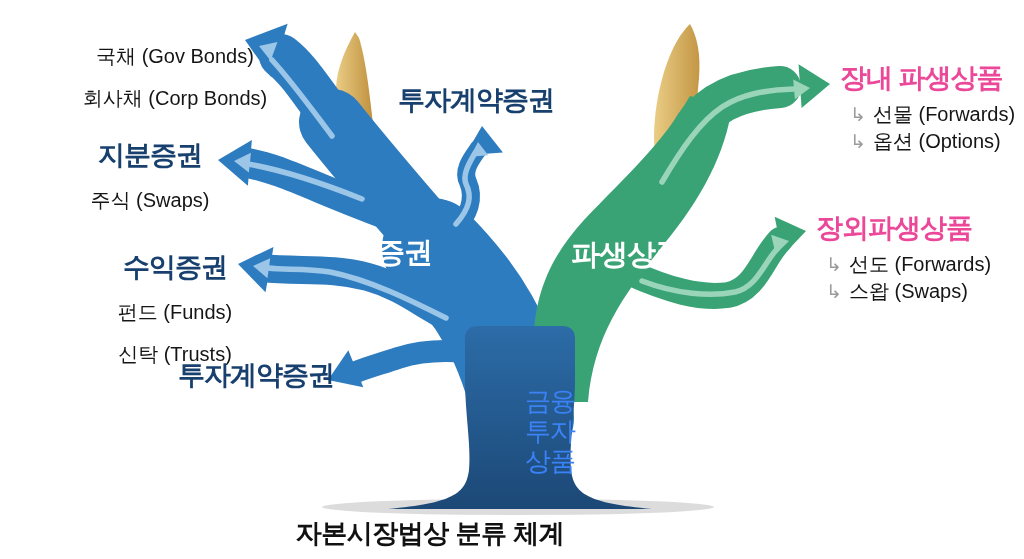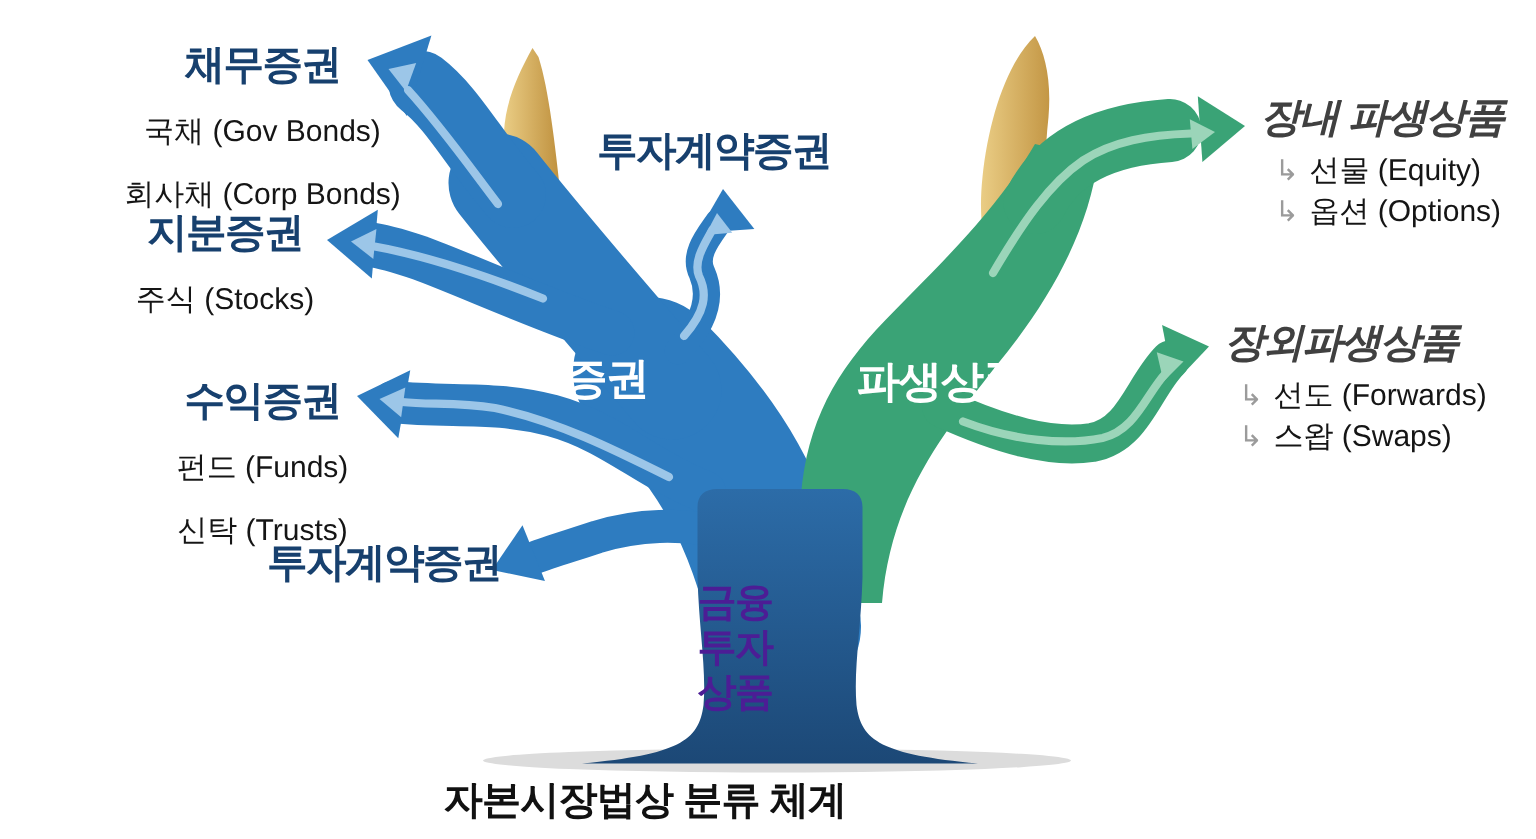--- a/index.html
+++ b/index.html
@@ -5,29 +5,29 @@
   html,body{margin:0;padding:0;background:#fff;}
   .stage{
     position:relative;width:1024px;height:559px;background:#ffffff;
     font-family:"Liberation Sans","DejaVu Sans",sans-serif;overflow:hidden;
   }
   .stage svg{position:absolute;left:0;top:0;}
   .lbl{position:absolute;}
   .center{text-align:center;}
   .h{font-weight:bold;font-size:27px;letter-spacing:-1px;line-height:32px;white-space:nowrap;}
   .navy{color:#17406E;}
-  .greenTxt{color:#404040;font-style:italic;}
+  .greenTxt{color:#ec4899;}
   .s{font-size:20px;color:#151515;line-height:26px;white-space:nowrap;margin-top:16px;}
   .sub-line{font-size:20px;color:#151515;line-height:27px;white-space:nowrap;}
   .hook{color:#9b9b9b;margin-right:7px;font-size:19px;}
   .right-subs{margin-left:10px;margin-top:7px;}
   .wlbl{position:absolute;color:#ffffff;font-weight:bold;font-size:29px;
         letter-spacing:-1px;text-align:center;white-space:nowrap;}
-  .trunk-lbl{position:absolute;left:465px;top:386px;width:110px;text-align:left;
-        color:#4c1d95;font-weight:bold;font-size:26px;line-height:30px;letter-spacing:-1px;}
+  .trunk-lbl{position:absolute;left:465px;top:386px;width:110px;text-align:right;
+        color:#3b82f6;font-weight:normal;font-size:26px;line-height:30px;letter-spacing:-1px;}
   .caption{position:absolute;left:0;top:516px;width:860px;text-align:center;
         font-weight:bold;font-size:26px;color:#111;letter-spacing:-0.5px;}
 </style>
 </head>
 <body>
 
 <div class="stage">
 
   <svg width="1024" height="559" viewBox="0 0 1024 559">
     <defs>
@@ -88,48 +88,47 @@
       <path d="M662,182 C682,148 700,122 722,107 C742,94 766,90 794,89"></path>
       <path d="M642,281 C676,294 710,297 735,292 C757,287 764,263 777,249"></path>
     </g>
     <g fill="#9BD5B9">
       <polygon points="0,0 -16,-10 -16,10" transform="translate(810,88) rotate(355)"></polygon>
       <polygon points="0,0 -16,-10 -16,10" transform="translate(789,241) rotate(347)"></polygon>
     </g>
   </svg>
 
   <div class="lbl center" style="left:30px;top:27px;width:290px;">
-    <div class="h navy">채무증권</div>
     <div class="s">국채 (Gov Bonds)</div>
     <div class="s">회사채 (Corp Bonds)</div>
   </div>
 
   <div class="lbl center" style="left:0px;top:139px;width:300px;">
     <div class="h navy">지분증권</div>
-    <div class="s">주식 (Stocks)</div>
+    <div class="s">주식 (Swaps)</div>
   </div>
 
   <div class="lbl center" style="left:45px;top:251px;width:260px;">
     <div class="h navy">수익증권</div>
     <div class="s">펀드 (Funds)</div>
     <div class="s">신탁 (Trusts)</div>
   </div>
 
   <div class="lbl center" style="left:141px;top:359px;width:230px;">
     <div class="h navy">투자계약증권</div>
   </div>
 
   <div class="lbl center" style="left:366px;top:84px;width:220px;">
     <div class="h navy">투자계약증권</div>
   </div>
 
   <div class="lbl" style="left:840px;top:62px;">
     <div class="h greenTxt">장내 파생상품</div>
     <div class="right-subs">
-      <div class="sub-line"><span class="hook">↳</span><span>선물 (Equity)</span></div>
+      <div class="sub-line"><span class="hook">↳</span><span>선물 (Forwards)</span></div>
       <div class="sub-line"><span class="hook">↳</span><span>옵션 (Options)</span></div>
     </div>
   </div>
 
   <div class="lbl" style="left:816px;top:212px;">
     <div class="h greenTxt">장외파생상품</div>
     <div class="right-subs">
       <div class="sub-line"><span class="hook">↳</span><span>선도 (Forwards)</span></div>
       <div class="sub-line"><span class="hook">↳</span><span>스왑 (Swaps)</span></div>
     </div>

